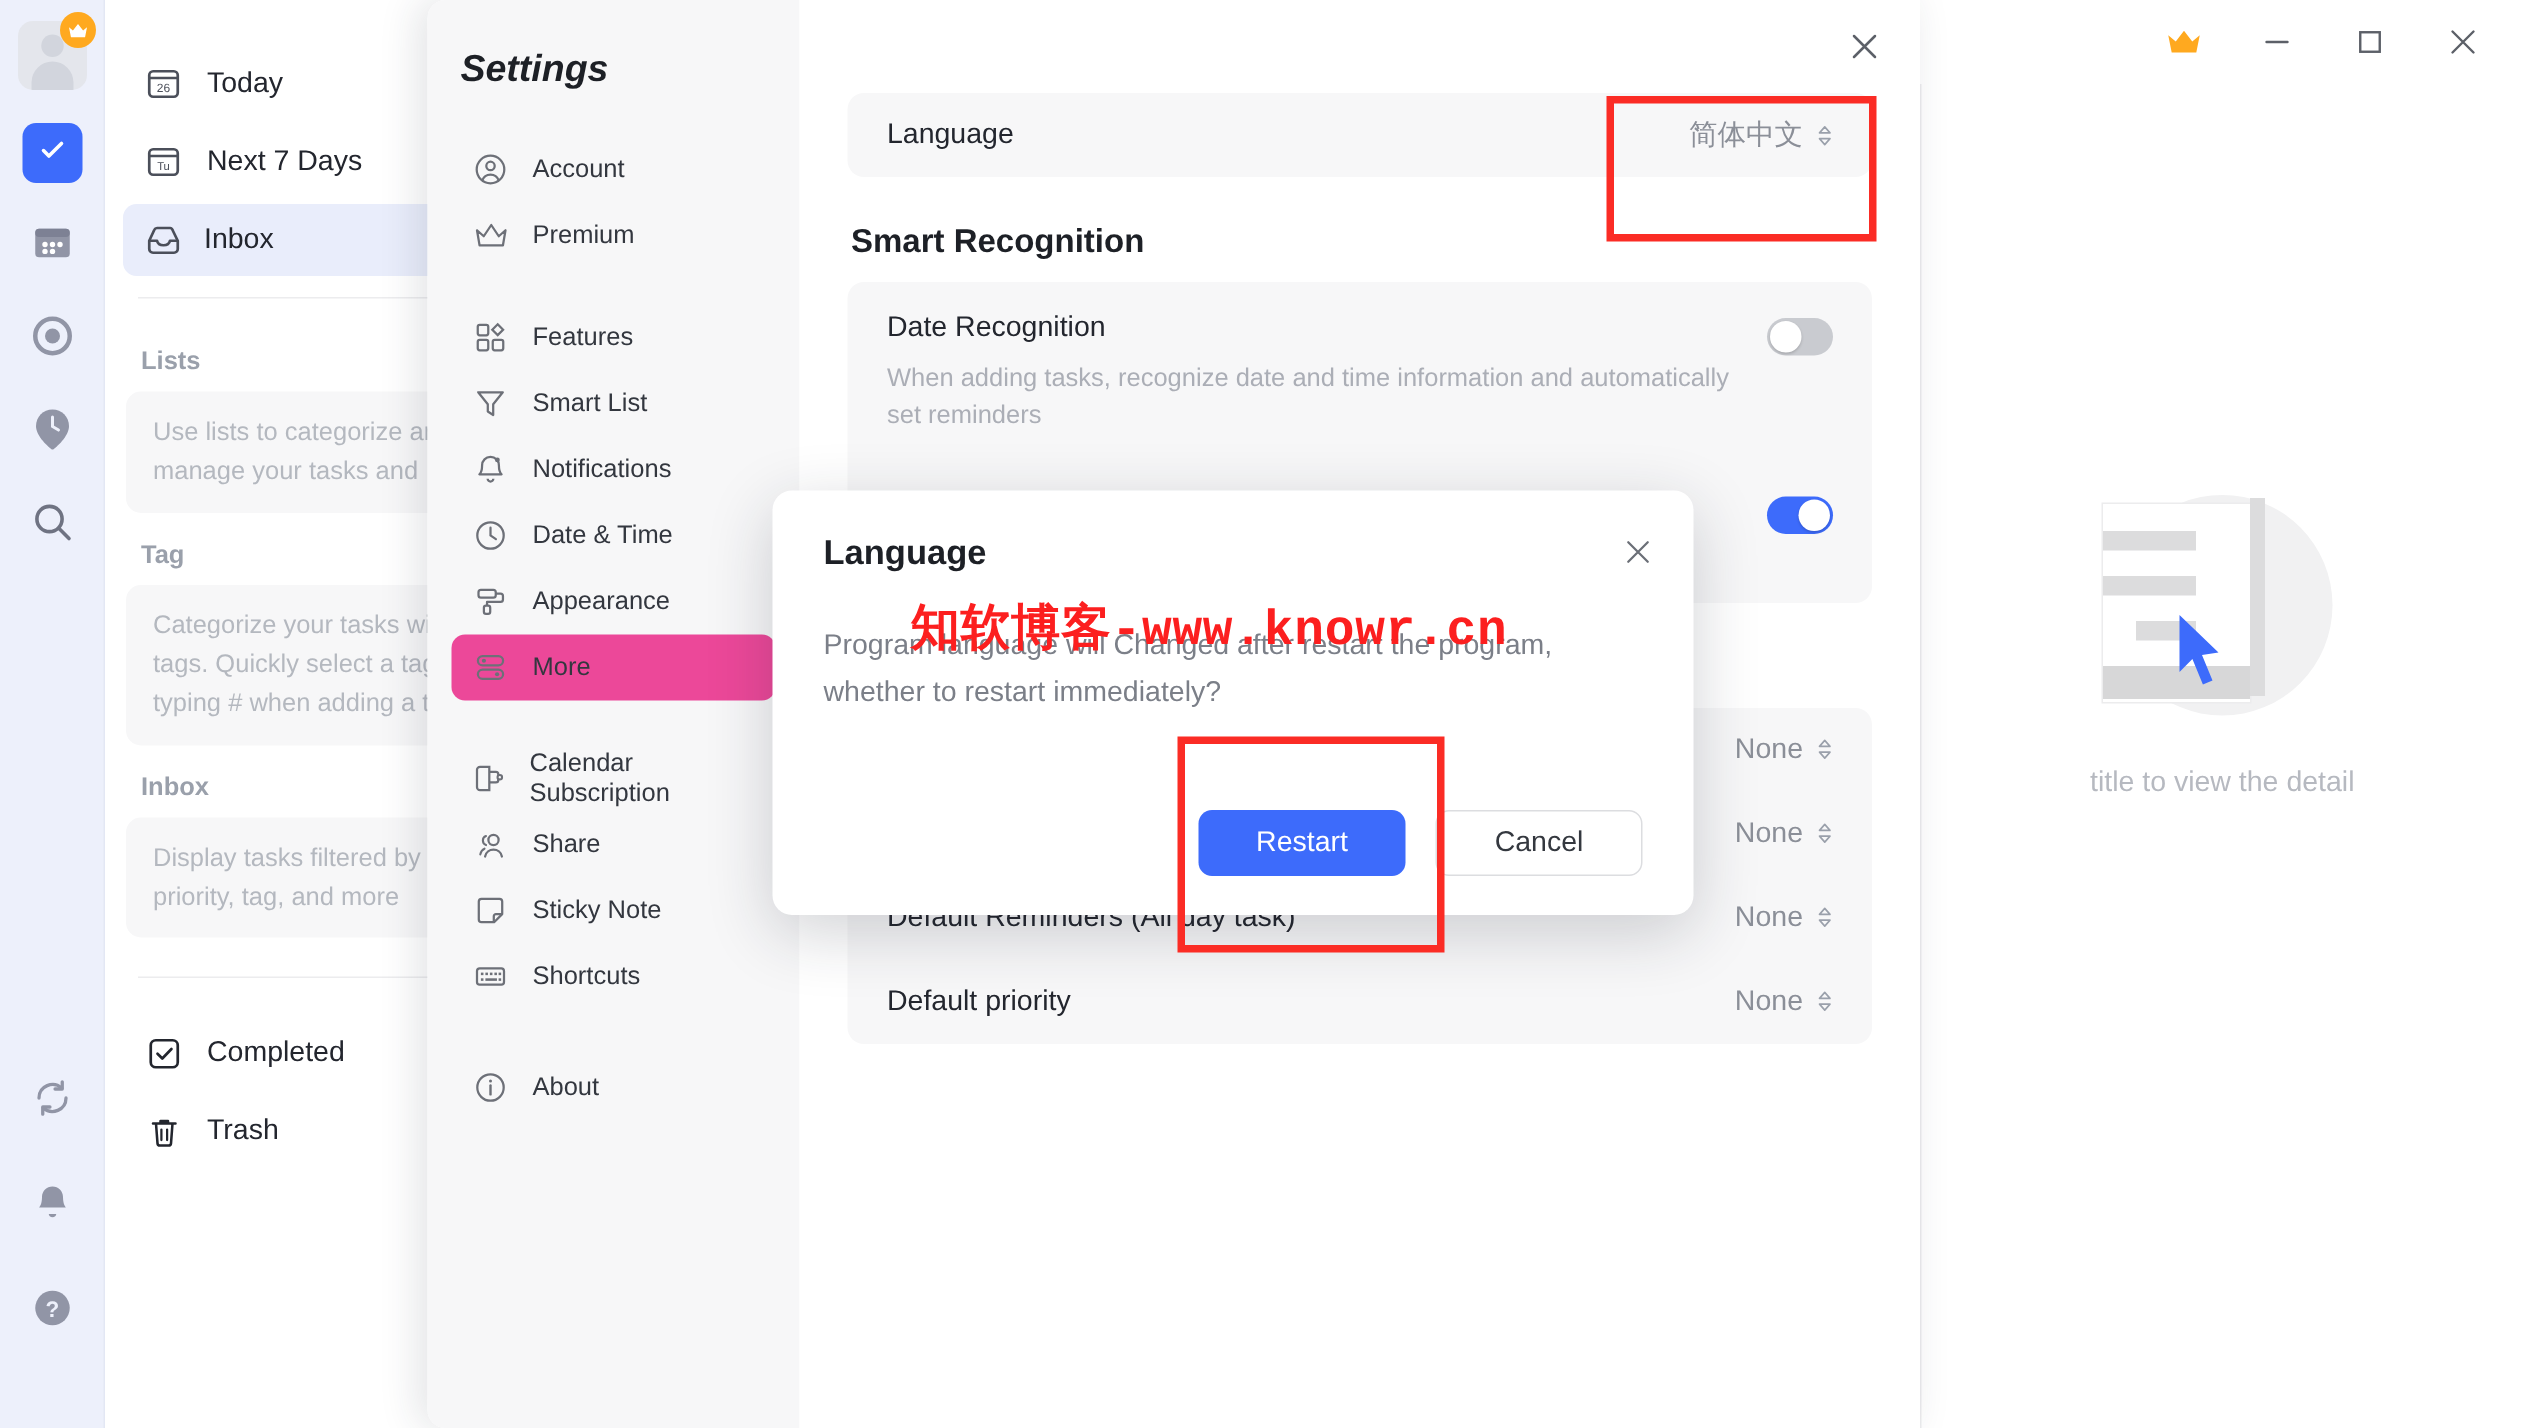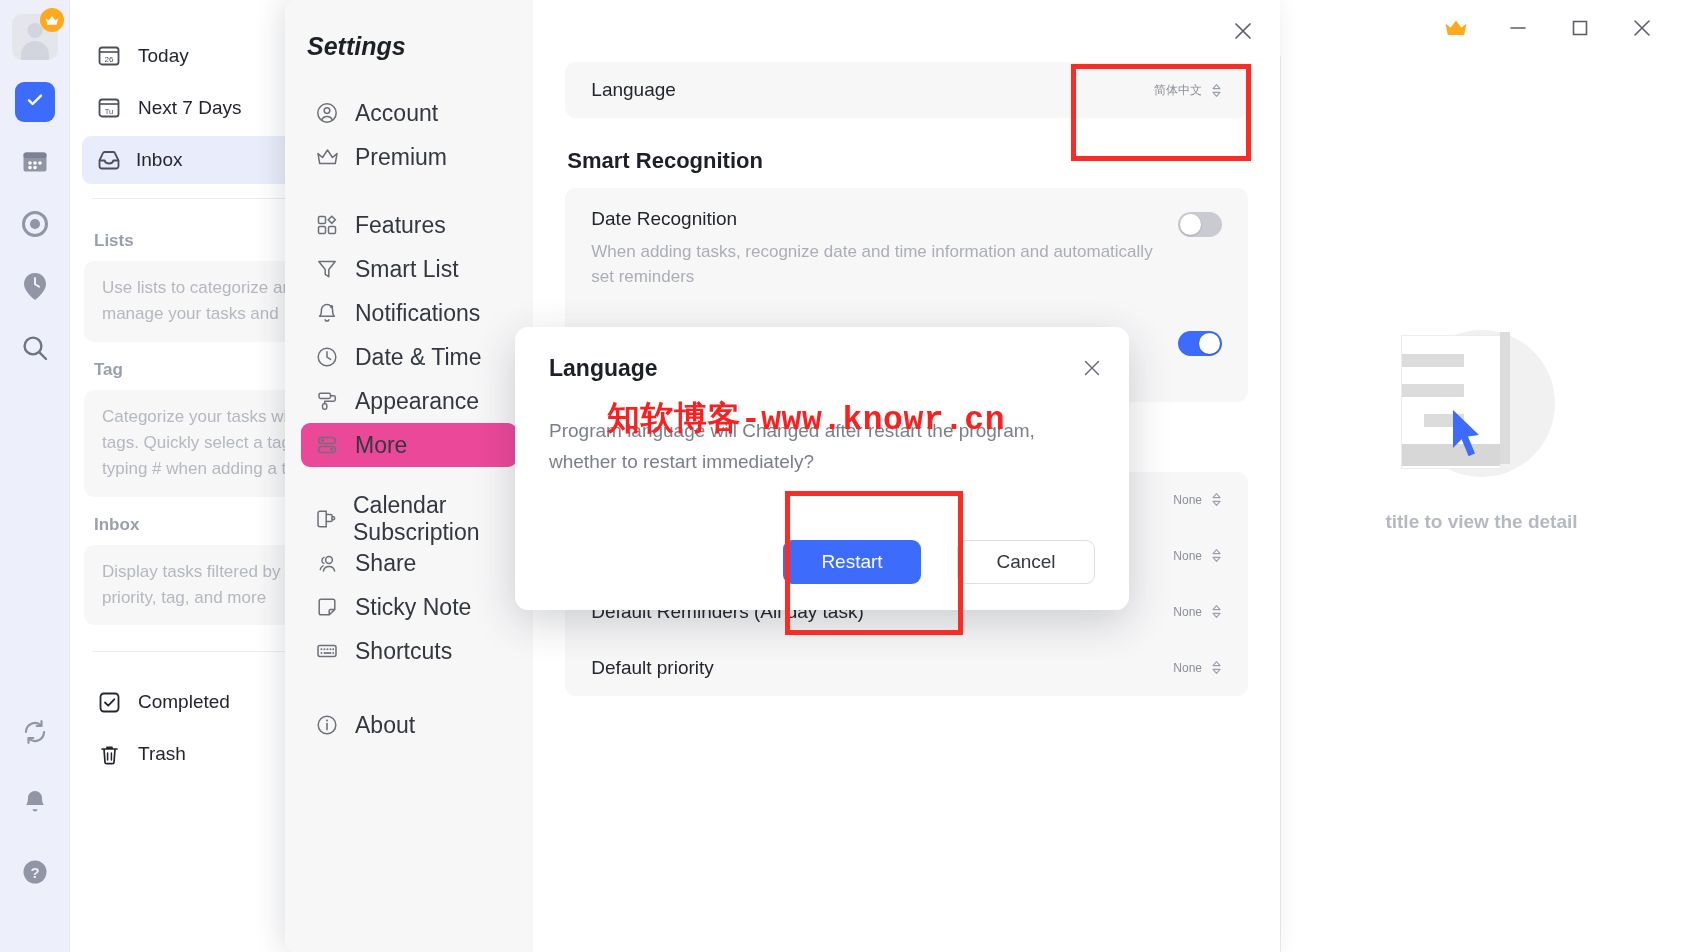--- a/index.html
+++ b/index.html
@@ -89,21 +89,21 @@
     width: 287px; height: 100%;
     background: #f7f7f8;
     padding-top: 18px;
     position: relative;
   }
   .set-title { font-size: 25px; font-weight: bold; color: #1d2026; padding: 14px 0 0 22px; font-style: italic; }
   .set-list { margin-top: 30px; }
   .set-item {
     display: flex; align-items: center; gap: 16px;
     height: 44px; margin: 0 16px; padding: 0 14px;
-    border-radius: 9px; font-size: 23px; color: #33373f;
+    border-radius: 9px; font-size: 17px; color: #33373f;
   }
   .set-item.sel { background: #ec4899; }
   .set-item .sicon { width: 24px; height: 24px; display: flex; align-items: center; justify-content: center; color: #6d7078; }
   .set-gap { height: 24px; }
   .set-gap-lg { height: 30px; }
 
   .set-main {
     flex: 1 1 auto; position: relative; background: #fff;
     padding: 62px 32px 0 32px; overflow: hidden;
   }
@@ -113,41 +113,40 @@
     color: #5c6068;
   }
   .card {
     background: #f7f7f8; border-radius: 11px;
     padding: 0 26px;
   }
   .row {
     display: flex; align-items: center; justify-content: space-between;
     min-height: 56px; font-size: 19px; color: #23262e;
   }
-  .row .val { color: #8b8f98; font-size: 12px; display: flex; align-items: center; gap: 9px; }
+  .row .val { color: #8b8f98; font-size: 19px; display: flex; align-items: center; gap: 9px; }
   .selarrow { display: inline-flex; flex-direction: column; align-items: center; color: #9aa0ab; line-height: 0; }
   .section-h {
     font-size: 22px; font-weight: bold; color: #1d2026;
     margin: 30px 0 14px 2px; display: flex; align-items: center; gap: 10px;
   }
   .help-ic { color: #a8acb4; display: inline-flex; }
   .feat-row { padding: 20px 0 18px 0; display: flex; align-items: flex-start; justify-content: space-between; gap: 24px; }
   .feat-name { font-size: 19px; color: #23262e; margin-bottom: 10px; }
   .feat-desc { font-size: 17px; color: #abaeb6; line-height: 1.45; }
   .toggle { width: 44px; height: 25px; border-radius: 13px; background: #c9cbd0; position: relative; flex: 0 0 auto; margin-top: 4px; }
   .toggle .knob { position: absolute; top: 2px; left: 2px; width: 21px; height: 21px; border-radius: 50%; background: #fff; box-shadow: 0 1px 2px rgba(0,0,0,.18); }
   .toggle.on { background: #3d6bfb; }
   .toggle.on .knob { left: 21px; }
 
   
   .detail {
     position: absolute; left: 1280px; top: 0;
     width: 401px; height: 952px; background: #fff;
     border-left: 1px solid #ededef;
-    font-weight: bold;
   }
   .titlebar {
     position: absolute; left: 1280px; top: 0; width: 401px; height: 56px;
     display: flex; align-items: center; justify-content: flex-end; gap: 36px;
     padding-right: 26px; background: #fff;
   }
   .win-btn { width: 26px; height: 26px; display: flex; align-items: center; justify-content: center; color: #5c6068; }
   .empty-wrap {
     position: absolute; left: 0; top: 330px; width: 401px;
     display: flex; flex-direction: column; align-items: center;
@@ -167,21 +166,21 @@
   .modal {
     position: absolute; left: 515px; top: 327px;
     width: 614px; height: 283px;
     background: #fff; border-radius: 13px;
     box-shadow: 0 12px 44px rgba(30,34,50,.20);
     padding: 28px 34px 0 34px;
   }
   .modal-title { font-size: 23px; font-weight: bold; color: #1d2026; }
   .modal-close { position: absolute; right: 22px; top: 26px; width: 30px; height: 30px; display: flex; align-items: center; justify-content: center; color: #6b6f77; }
   .modal-body { margin-top: 34px; font-size: 19px; color: #7b7f88; line-height: 1.62; max-width: 560px; }
-  .modal-actions { position: absolute; right: 34px; bottom: 26px; display: flex; gap: 36px; align-items: center; }
+  .modal-actions { position: absolute; right: 34px; bottom: 26px; display: flex; gap: 20px; align-items: center; }
   .btn { height: 44px; border-radius: 9px; font-size: 19px; display: flex; align-items: center; justify-content: center; padding: 0 28px; }
   .btn-primary { background: #3d6bfb; color: #fff; min-width: 138px; }
   .btn-secondary { background: #fff; color: #34383f; border: 1px solid #dcdde0; min-width: 138px; }
 
   
   .anno { position: absolute; border: 5px solid #fb2c25; pointer-events: none; }
   .watermark {
     position: absolute; left: 607px; top: 396px;
     font-size: 33px; font-weight: bold; color: #fc1f1f;
     letter-spacing: .5px; white-space: nowrap;

